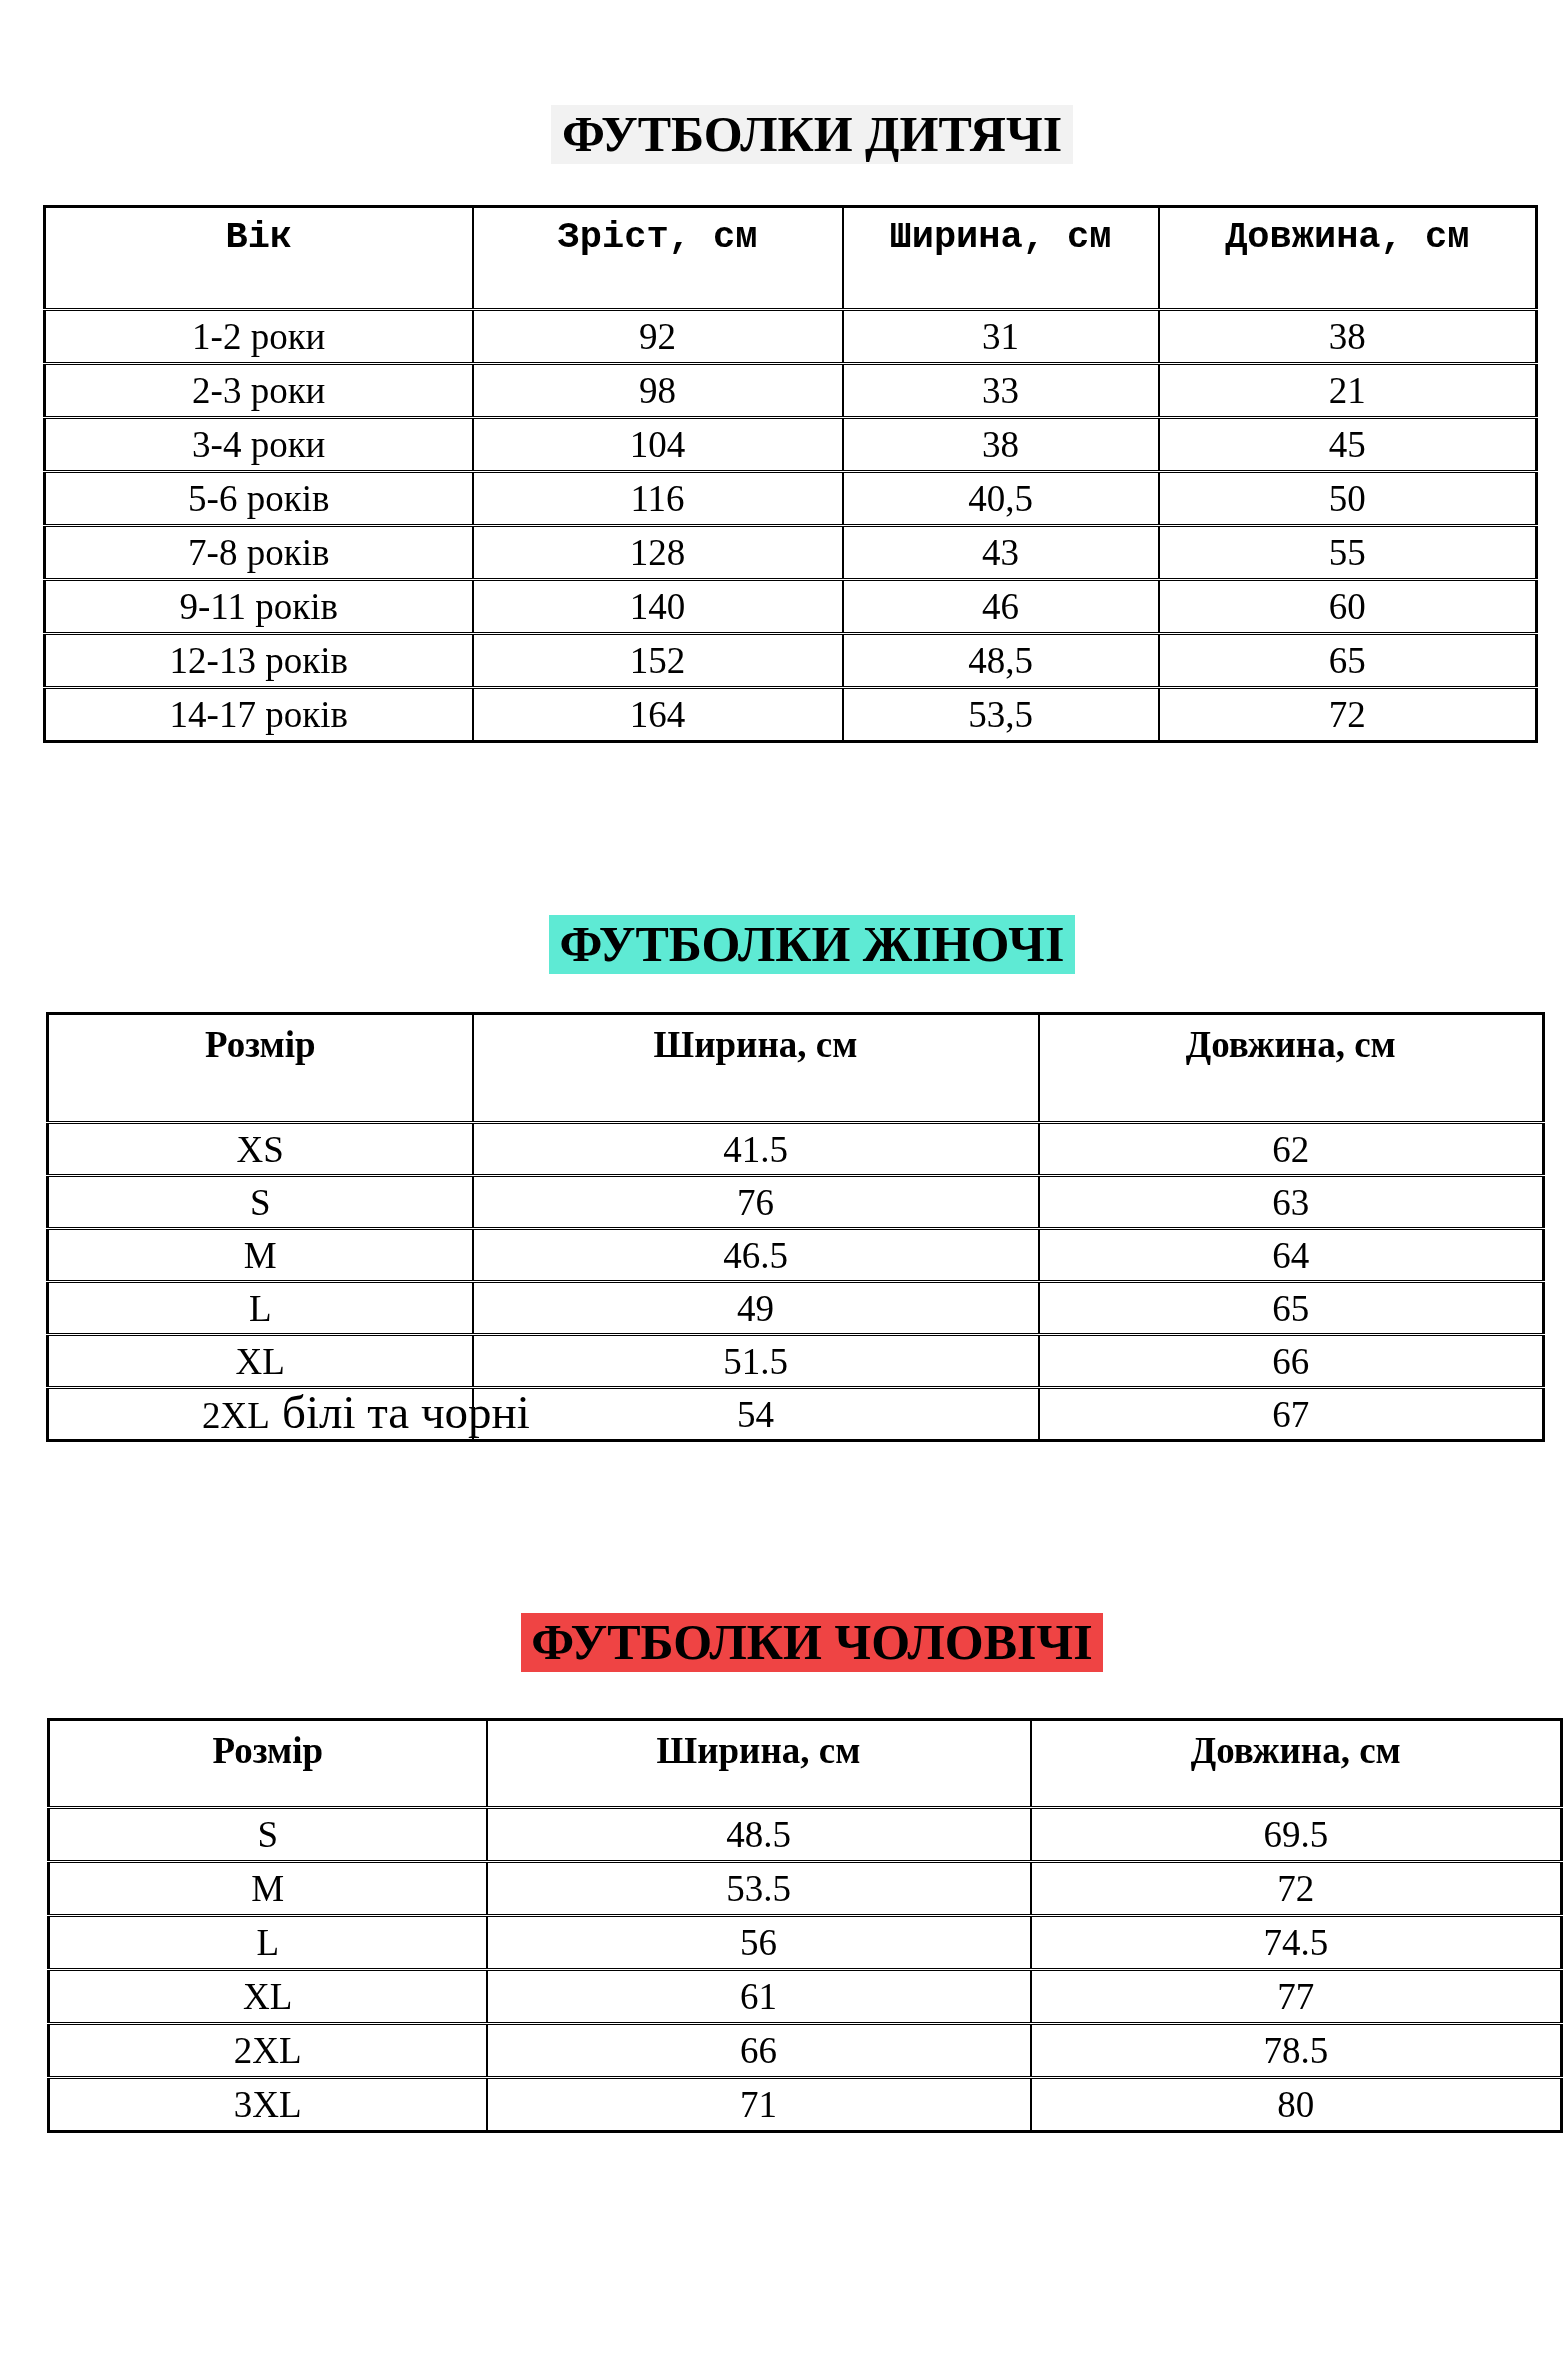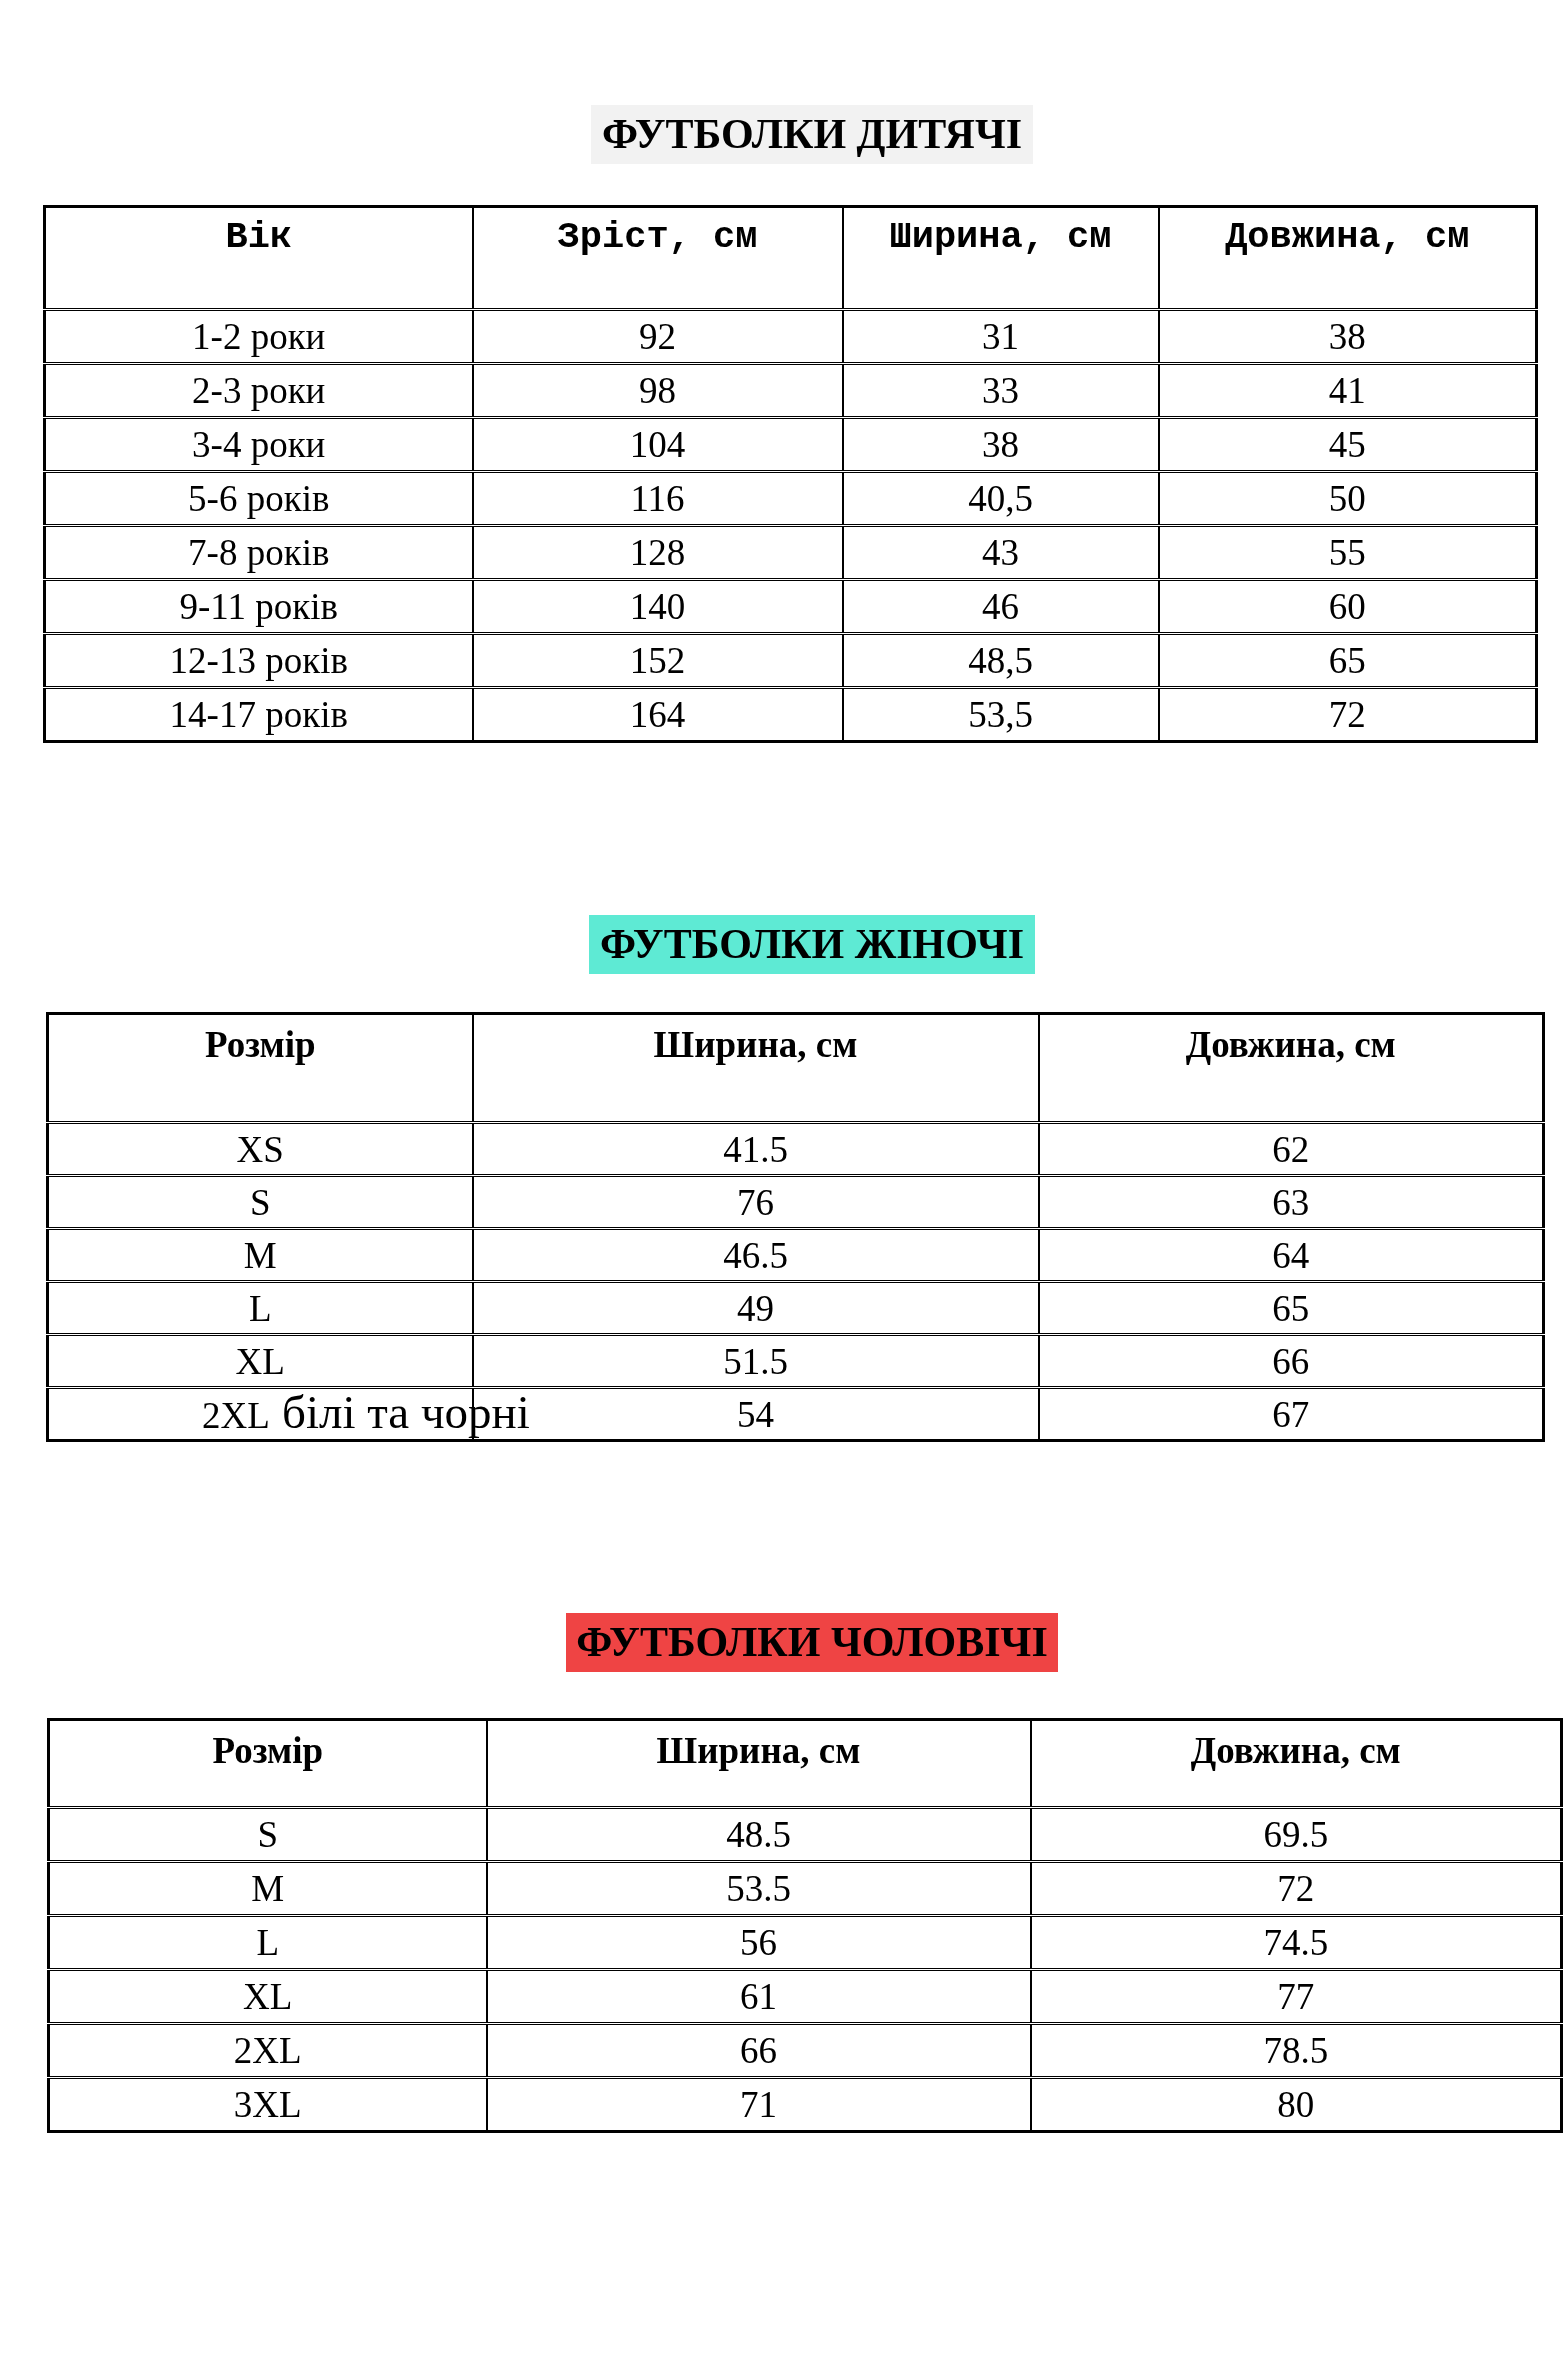--- a/index.html
+++ b/index.html
@@ -14,21 +14,21 @@
   }
   .title-wrap {
     position: absolute;
     left: 58px;
     width: 1508px;
     text-align: center;
   }
   .hl {
     display: inline-block;
     font-weight: bold;
-    font-size: 42px;
+    font-size: 50px;
     line-height: 59px;
     padding: 0 10.7px;
     white-space: nowrap;
   }
   table.sz {
     position: absolute;
     border-collapse: collapse;
     table-layout: fixed;
   }
   .sz th, .sz td {
@@ -109,21 +109,21 @@
       <tr>
         <td>1-2 роки</td>
         <td>92</td>
         <td>31</td>
         <td>38</td>
       </tr>
       <tr>
         <td>2-3 роки</td>
         <td>98</td>
         <td>33</td>
-        <td>41</td>
+        <td>21</td>
       </tr>
       <tr>
         <td>3-4 роки</td>
         <td>104</td>
         <td>38</td>
         <td>45</td>
       </tr>
       <tr>
         <td>5-6 років</td>
         <td>116</td>

